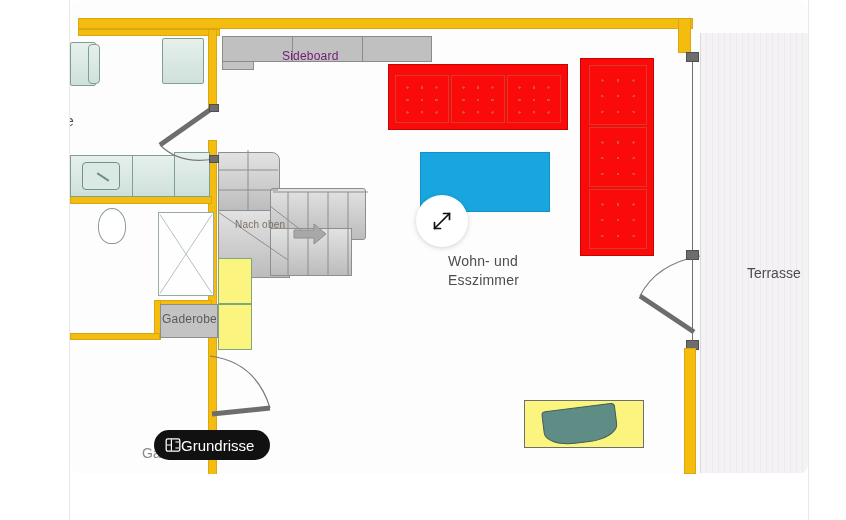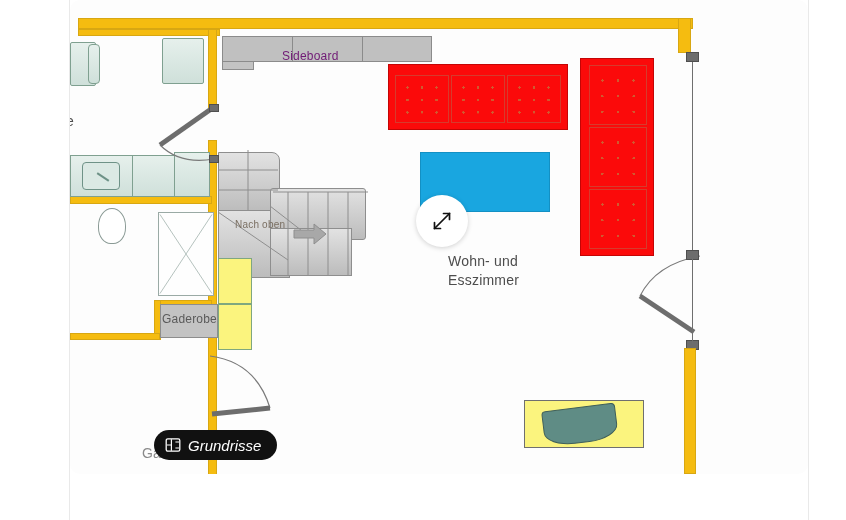--- a/index.html
+++ b/index.html
@@ -188,24 +188,23 @@
     position: absolute;
     left: 84px;
     top: 430px;
     height: 30px;
     padding: 0 16px 0 11px;
     border-radius: 15px;
     background: #111111;
     color: #ffffff;
     display: flex;
     align-items: center;
-    gap: 7px;
+    gap: 0;
     font-size: 15px;
     cursor: pointer;
-    font-style: italic;
   }
   #grundrisse-badge .blabel { line-height: 1; }
 
   
   .thin-line {
     position: absolute;
     background: #8a8a8a;
   }
   .hinge {
     position: absolute;
@@ -219,20 +218,23 @@
 
 <div id="stage">
 
   <div class="gutter l"></div>
   <div class="gutter r"></div>
 
   <div id="viewer">
 
     <div id="plan">
 
+      <div id="terrasse" style="left:630px; top:33px; width:108px; height:440px;">
+        <span class="tlabel">Terrasse</span>
+      </div>
 
       <div class="wall" style="left:8px; top:18px; width:615px; height:11px;"></div>
 
       <div class="wall" style="left:608px; top:18px; width:13px; height:35px;"></div>
 
       <div class="wall" style="left:8px; top:29px; width:142px; height:7px;"></div>
 
       <div class="wall" style="left:138px; top:29px; width:9px; height:82px;"></div>
 
       <div class="wall" style="left:138px; top:140px; width:9px; height:335px;"></div>

